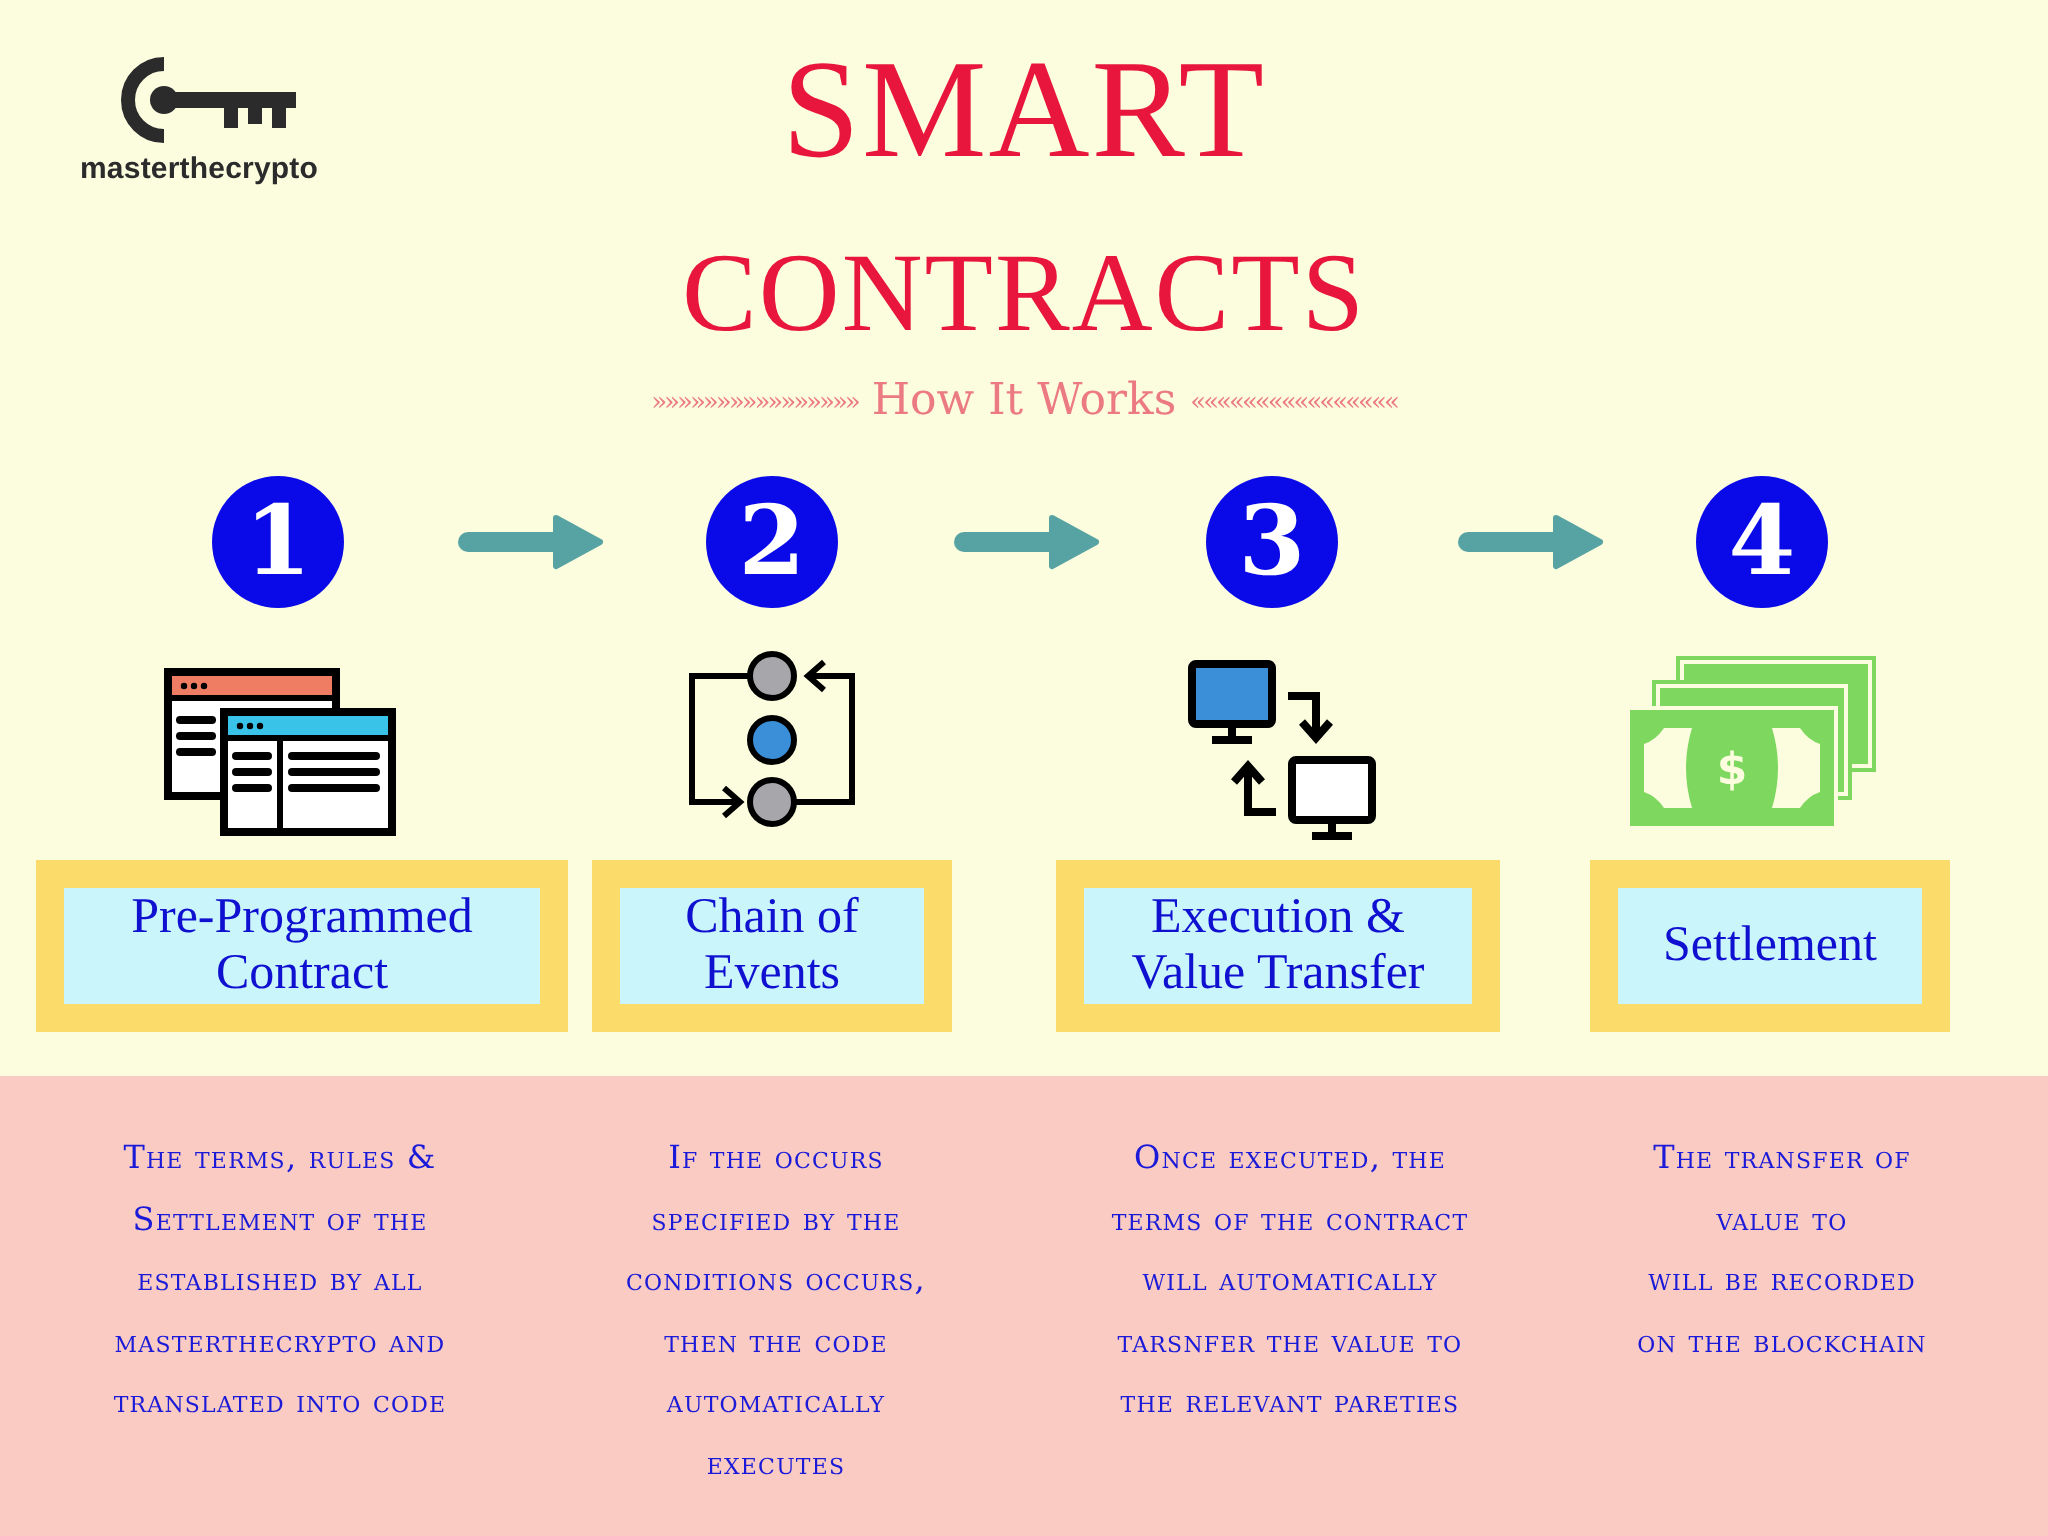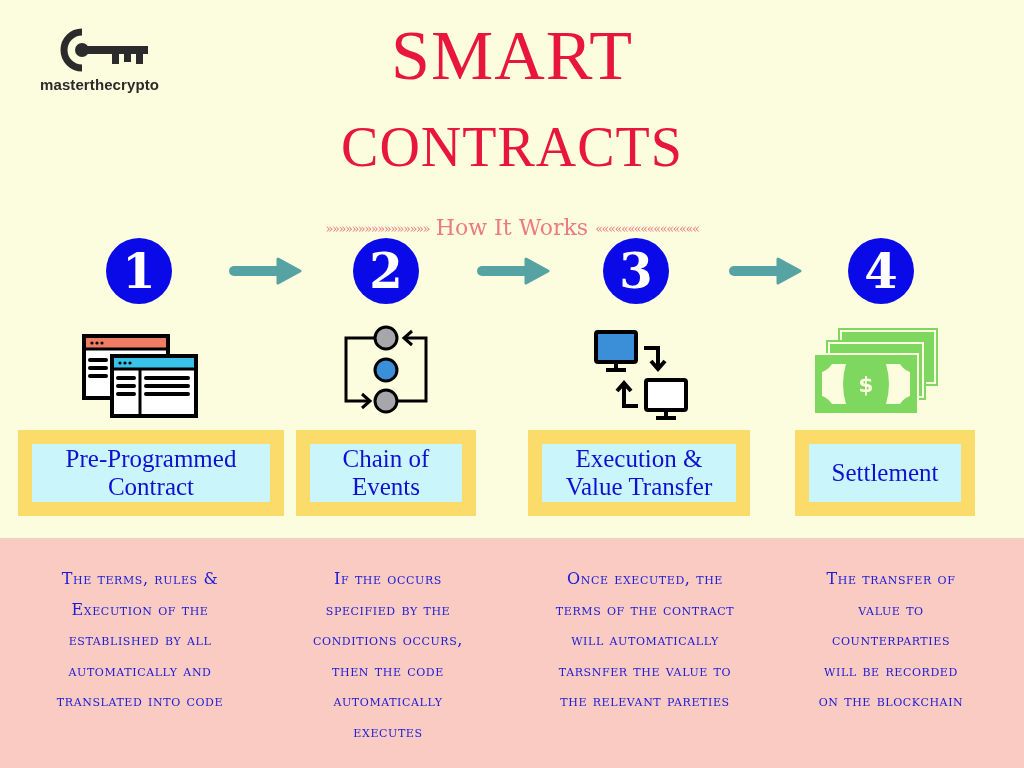--- a/index.html
+++ b/index.html
@@ -5,21 +5,21 @@
   html, body { margin: 0; padding: 0; }
   body { width: 1024px; height: 768px; position: relative; overflow: hidden; background: #fbfdde; font-family: "Liberation Serif", serif; }
   .top { position: absolute; left: 0; top: 0; width: 1024px; height: 538px; background: #fbfdde; }
   .bottom { position: absolute; left: 0; top: 538px; width: 1024px; height: 230px; background: #f9cbc3; }
   .logo { position: absolute; left: 40px; top: 28px; width: 140px; height: 70px; }
   .logo svg { position: absolute; left: 20px; top: 0; }
   .logo-text { position: absolute; left: 0; top: 48px; font-family: "Liberation Sans", sans-serif; font-weight: bold; font-size: 15px; color: #2b2b2b; letter-spacing: 0.1px; }
   .title { position: absolute; left: 0; width: 1024px; text-align: center; color: #e8163c; font-family: "Liberation Serif", serif; font-weight: normal; }
   .title.l1 { top: 16px; font-size: 70px; line-height: 80px; letter-spacing: 1px; }
   .title.l2 { top: 104px; font-size: 56px; line-height: 86px; letter-spacing: 1px; }
-  .subtitle { position: absolute; left: 0; top: 186px; width: 1024px; text-align: center; color: #ec7a82; font-size: 22px; line-height: 30px; font-family: "DejaVu Serif", serif; margin-top: 27px; }
+  .subtitle { position: absolute; left: 0; top: 186px; width: 1024px; text-align: center; color: #ec7a82; font-size: 22px; line-height: 30px; font-family: "DejaVu Serif", serif; }
   .subtitle .chev { font-size: 13px; letter-spacing: -1.5px; vertical-align: 2px; }
   .circle { position: absolute; width: 66px; height: 66px; border-radius: 50%; background: #0a0ae8; color: #fff; font-family: "DejaVu Serif", serif; font-weight: bold; font-size: 48px; line-height: 66px; text-align: center; top: 238px; }
   .arrow { position: absolute; top: 257px; width: 74px; height: 28px; }
   .icon { position: absolute; }
   .box-outer { position: absolute; top: 430px; height: 86px; background: #fbdb6a; }
   .box-inner { position: absolute; left: 14px; right: 14px; top: 14px; bottom: 14px; background: #c9f5fb; display: flex; align-items: center; justify-content: center; text-align: center; color: #1010d0; font-family: "Liberation Serif", serif; font-size: 25px; line-height: 28px; }
   .desc { position: absolute; top: 564px; text-align: center; color: #1a1ad8; font-family: "DejaVu Serif", serif; font-variant: small-caps; font-size: 16px; line-height: 30.5px; letter-spacing: 0.6px; }
 </style>
 </head>
 <body>
@@ -152,39 +152,38 @@
 <div class="box-outer" style="left:795px;width:180px">
   <div class="box-inner">
     <div>
       <div>Settlement</div>
     </div>
   </div>
 </div>
 
 <div class="desc" style="left:20px;width:240px">
   <div>The terms, rules &amp;</div>
-  <div>Execution of the</div>
+  <div>Settlement of the</div>
   <div>established by all</div>
-  <div>automatically and</div>
+  <div>masterthecrypto and</div>
   <div>translated into code</div>
 </div>
 <div class="desc" style="left:278px;width:220px">
   <div>If the occurs</div>
   <div>specified by the</div>
   <div>conditions occurs,</div>
   <div>then the code</div>
   <div>automatically</div>
   <div>executes</div>
 </div>
 <div class="desc" style="left:520px;width:250px">
   <div>Once executed, the</div>
   <div>terms of the contract</div>
   <div>will automatically</div>
   <div>tarsnfer the value to</div>
   <div>the relevant pareties</div>
 </div>
 <div class="desc" style="left:780px;width:222px">
   <div>The transfer of</div>
   <div>value to</div>
-  <div>counterparties</div>
   <div>will be recorded</div>
   <div>on the blockchain</div>
 </div>
 
 </body></html>

